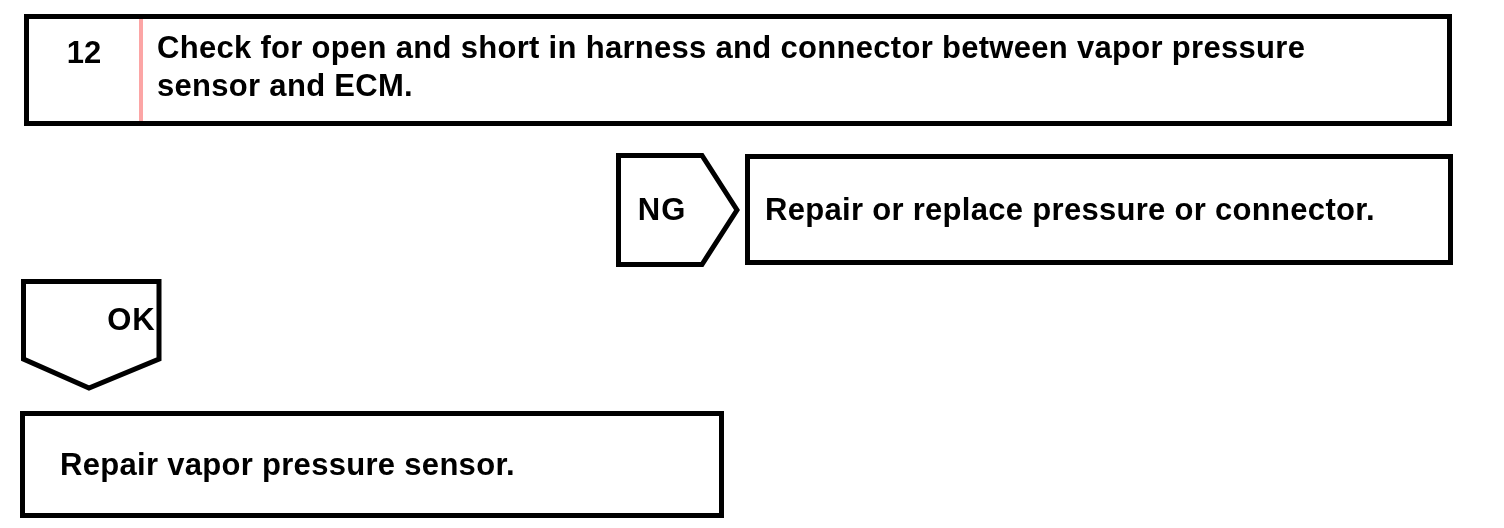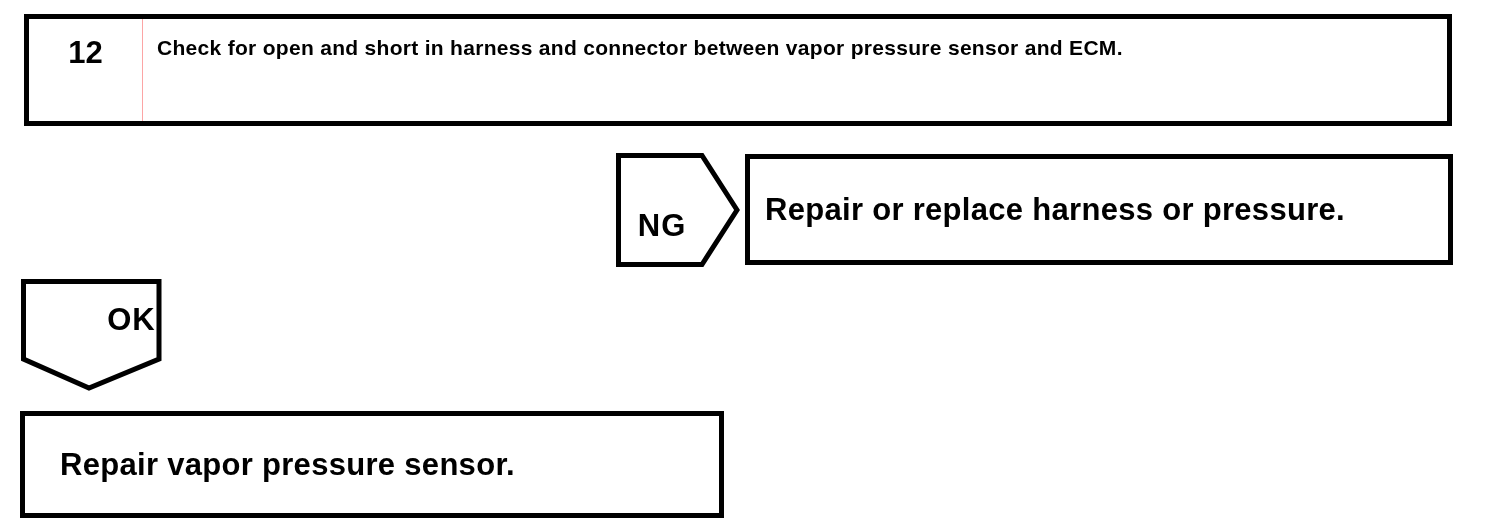--- a/index.html
+++ b/index.html
@@ -32,33 +32,33 @@
     left: 24px;
     top: 14px;
     width: 1428px;
     height: 112px;
     display: flex;
   }
   .step-num-cell {
     flex: none;
     box-sizing: border-box;
     width: 114px;
-    border-right: 1px solid #fca5a5;
+    border-right: 4px solid #fca5a5;
     display: flex;
     justify-content: center;
     align-items: flex-start;
     padding-top: 17px;
     font-size: 31px;
     line-height: 34px;
   }
   .step-instruction {
     flex: 1;
     box-sizing: border-box;
     padding: 10px 55px 0 14px;
-    font-size: 21px;
+    font-size: 31px;
     line-height: 38px;
     letter-spacing: 0.3px;
   }
   
   .shape {
     position: absolute;
   }
   .shape polygon {
     fill: #ffffff;
     stroke: #000000;
@@ -67,21 +67,21 @@
   }
   .connector-label {
     position: absolute;
     display: flex;
     align-items: center;
     justify-content: center;
     font-size: 31px;
     letter-spacing: 1px;
   }
   .ng-shape  { left: 616px; top: 153px; }
-  .ng-label  { left: 616px; top: 169px; width: 92px;  height: 114px; }
+  .ng-label  { left: 616px; top: 153px; width: 92px;  height: 114px; }
   .ok-shape  { left: 21px;  top: 279px; }
   .ok-label  { left: 21px;  top: 279px; width: 141px; height: 82px; margin-left: 40px; }
   
   .ng-action-box {
     left: 745px;
     top: 154px;
     width: 708px;
     height: 111px;
     display: flex;
     align-items: center;
@@ -112,21 +112,21 @@
     </div>
     <div class="step-instruction">Check for open and short in harness and connector between vapor pressure sensor and ECM.</div>
   </div>
 
   <svg class="shape ng-shape" width="124" height="114" viewBox="0 0 124 114">
     <polygon points="2.5,2.5 86,2.5 121,57 86,111.5 2.5,111.5"></polygon>
   </svg>
   <div class="connector-label ng-label">NG</div>
 
   <div class="box ng-action-box">
-    <span>Repair or replace harness or pressure.</span>
+    <span>Repair or replace pressure or connector.</span>
   </div>
 
   <svg class="shape ok-shape" width="141" height="112" viewBox="0 0 141 112">
     <polygon points="2.5,2.5 138,2.5 138,80 68,109 2.5,80"></polygon>
   </svg>
   <div class="connector-label ok-label">OK</div>
 
   <div class="box ok-action-box">
     <span>Repair vapor pressure sensor.</span>
   </div>

